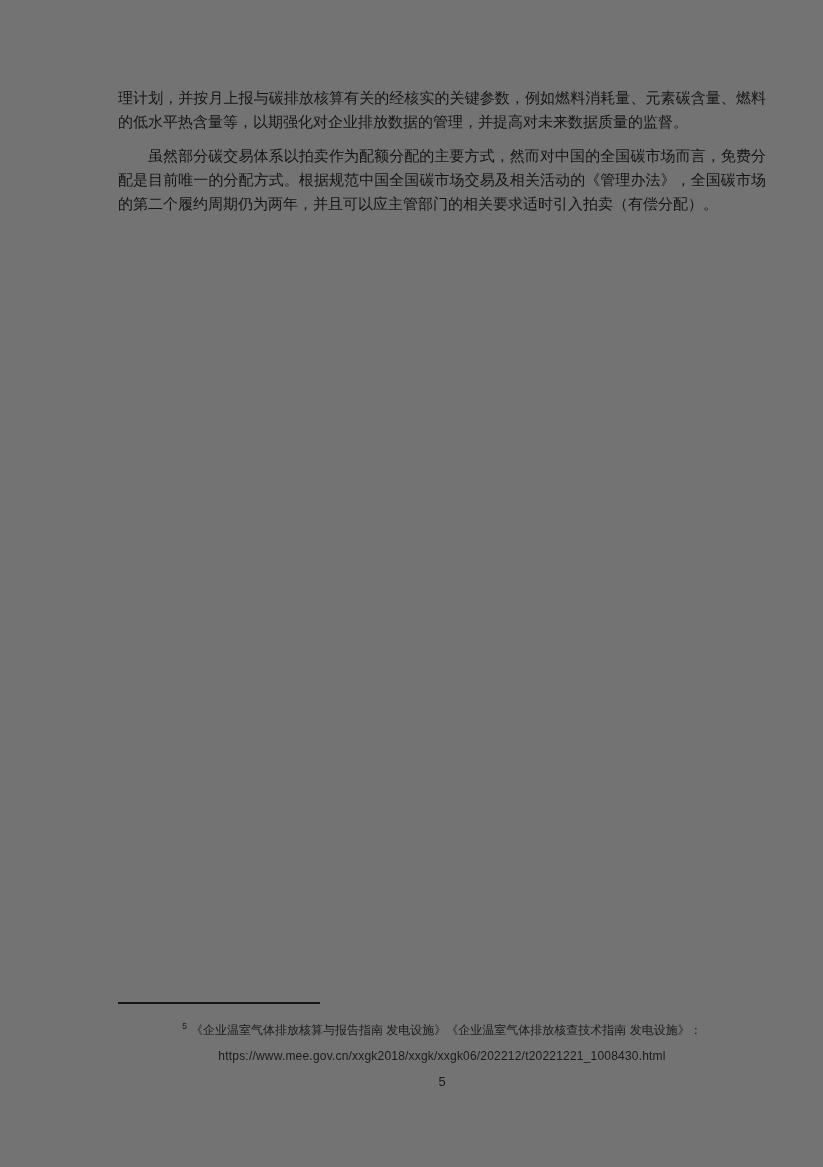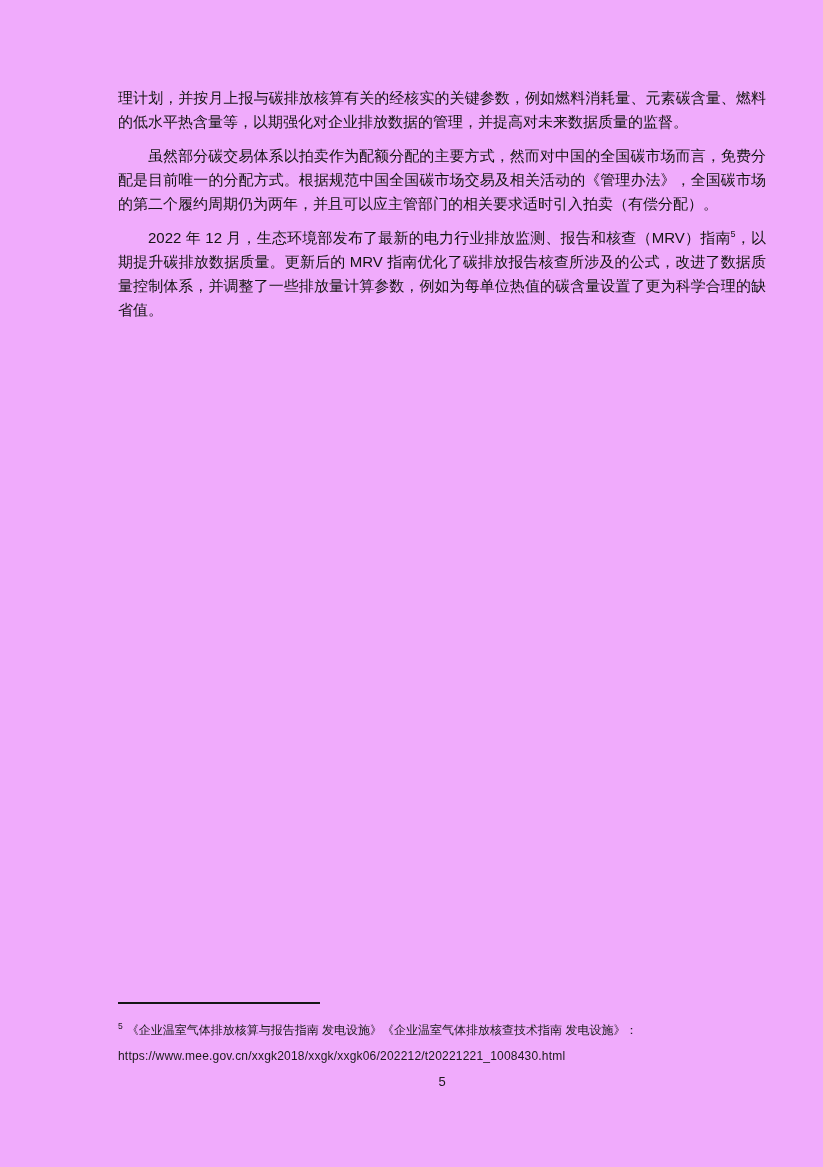--- a/index.html
+++ b/index.html
@@ -5,21 +5,21 @@
   * { box-sizing: border-box; }
   html, body {
     margin: 0;
     padding: 0;
     background: #ffffff;
   }
   .page {
     position: relative;
     width: 823px;
     height: 1167px;
-    background: #f0abfc;
+    background: #737373;
     color: #141414;
     font-family: "Liberation Sans", "DejaVu Sans", sans-serif;
     overflow: hidden;
   }
   .content {
     position: absolute;
     left: 118px;
     top: 86px;
     width: 648px;
     font-size: 15px;
@@ -47,21 +47,21 @@
     border-top: 2px solid #161616;
   }
   .footnote {
     position: absolute;
     left: 118px;
     top: 1018px;
     width: 648px;
     font-size: 12px;
     line-height: 24px;
     color: #1a1a1a;
-    text-align: left;
+    text-align: center;
   }
   .fn-marker {
     font-size: 8.5px;
     line-height: 0;
     vertical-align: super;
     margin-right: 4px;
   }
   .fn-url {
     margin-top: 2px;
     letter-spacing: 0.2px;
@@ -80,21 +80,20 @@
 <body>
 
 <div class="page">
 
   <div class="content">
     <p class="para no-indent">理计划，并按月上报与碳排放核算有关的经核实的关键参数，例如燃料消耗量、元素碳含量、燃料的低水平热含量等，以期强化对企业排放数据的管理，并提高对未来数据质量的监督。</p>
 
 
     <p class="para">虽然部分碳交易体系以拍卖作为配额分配的主要方式，然而对中国的全国碳市场而言，免费分配是目前唯一的分配方式。根据规范中国全国碳市场交易及相关活动的《管理办法》，全国碳市场的第二个履约周期仍为两年，并且可以应主管部门的相关要求适时引入拍卖（有偿分配）。</p>
 
-    <p class="para"><span>2022 年 12 月，生态环境部发布了最新的电力行业排放监测、报告和核查（MRV）指南</span><sup class="fnref">5</sup><span>，以期提升碳排放数据质量。更新后的 MRV 指南优化了碳排放报告核查所涉及的公式，改进了数据质量控制体系，并调整了一些排放量计算参数，例如为每单位热值的碳含量设置了更为科学合理的缺省值。</span></p>
 
 
   </div>
 
   <div class="footnote-rule"></div>
 
   <div class="footnote">
     <div class="fn-line"><sup class="fn-marker">5</sup><span>《企业温室气体排放核算与报告指南 发电设施》《企业温室气体排放核查技术指南 发电设施》：</span></div>
     <div class="fn-url">https://www.mee.gov.cn/xxgk2018/xxgk/xxgk06/202212/t20221221_1008430.html</div>
   </div>

